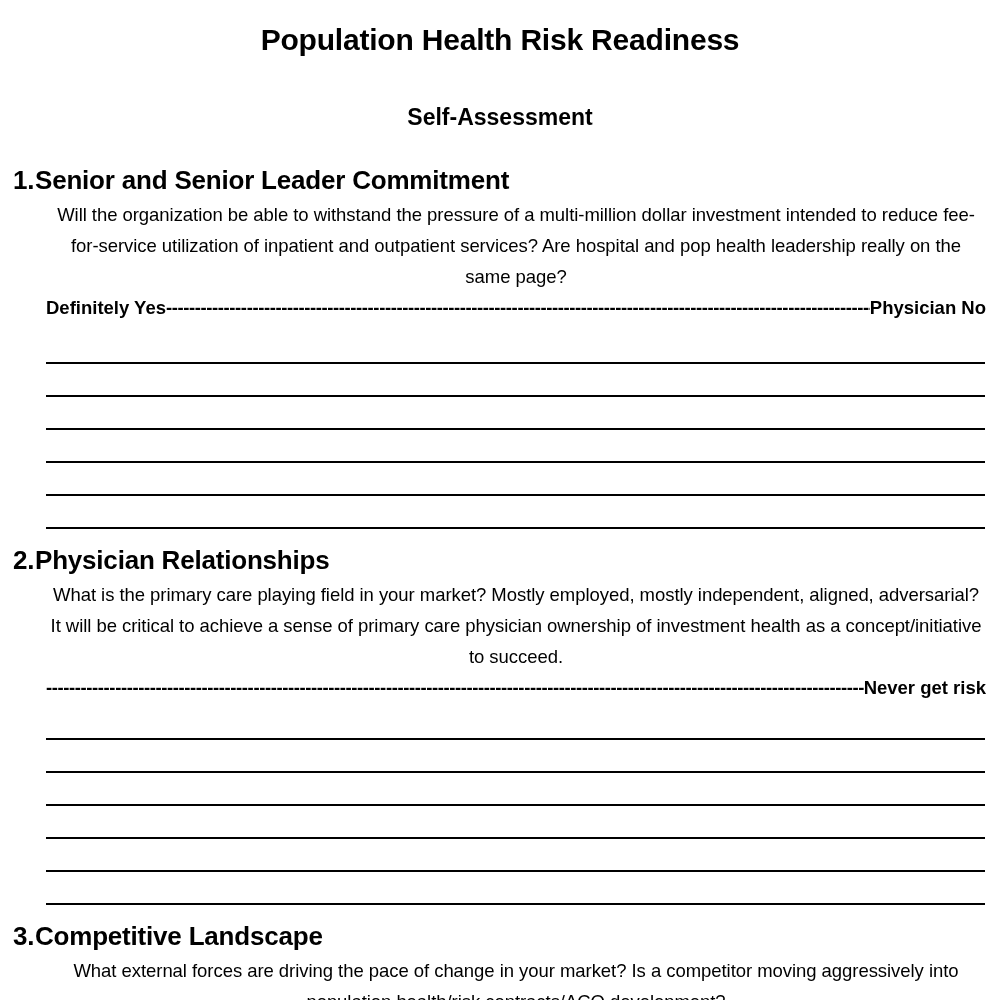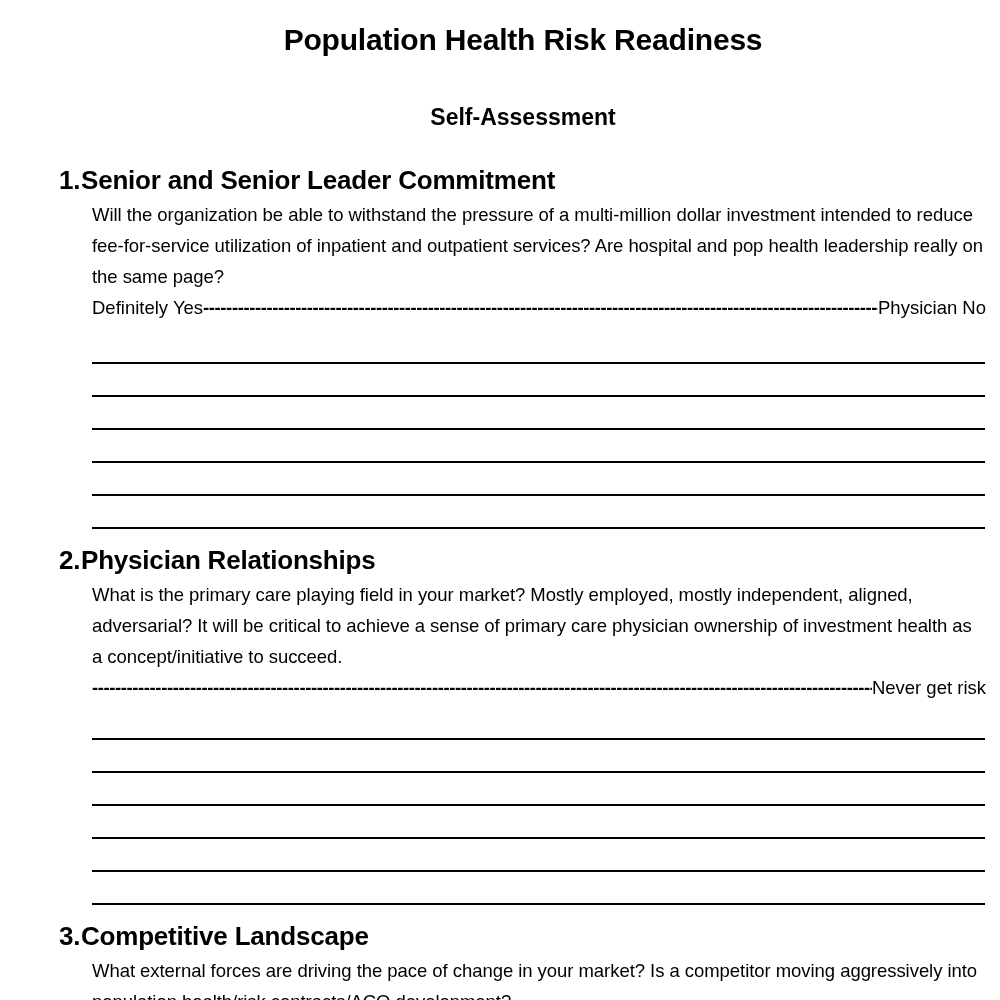--- a/index.html
+++ b/index.html
@@ -14,21 +14,20 @@
     font-family: "Liberation Sans", sans-serif;
     color: #000000;
     -webkit-font-smoothing: antialiased;
   }
   .page {
     position: relative;
     width: 1000px;
     height: 1000px;
     box-sizing: border-box;
     overflow: hidden;
-    padding-left: 46px;
   }
 
   
   .doc-title {
     text-align: center;
     font-size: 30px;
     font-weight: bold;
     letter-spacing: -0.2px;
     margin: 0;
     padding: 20px 0 0 0;
@@ -66,31 +65,31 @@
   }
   .section-title-text {
     flex: 1 1 auto;
   }
 
   .section-body {
     margin: 0;
     padding: 0 14px 0 46px;
     font-size: 18.5px;
     line-height: 31px;
-    text-align: left;
+    text-align: center;
     letter-spacing: -0.05px;
   }
 
   
   .scale-row {
     display: flex;
     align-items: center;
     padding: 0 14px 0 46px;
     font-size: 18.5px;
-    font-weight: normal;
+    font-weight: bold;
     line-height: 31px;
     white-space: nowrap;
     overflow: hidden;
   }
   .scale-left, .scale-right {
     flex: 0 0 auto;
   }
   .scale-dashes {
     flex: 1 1 auto;
     overflow: hidden;

